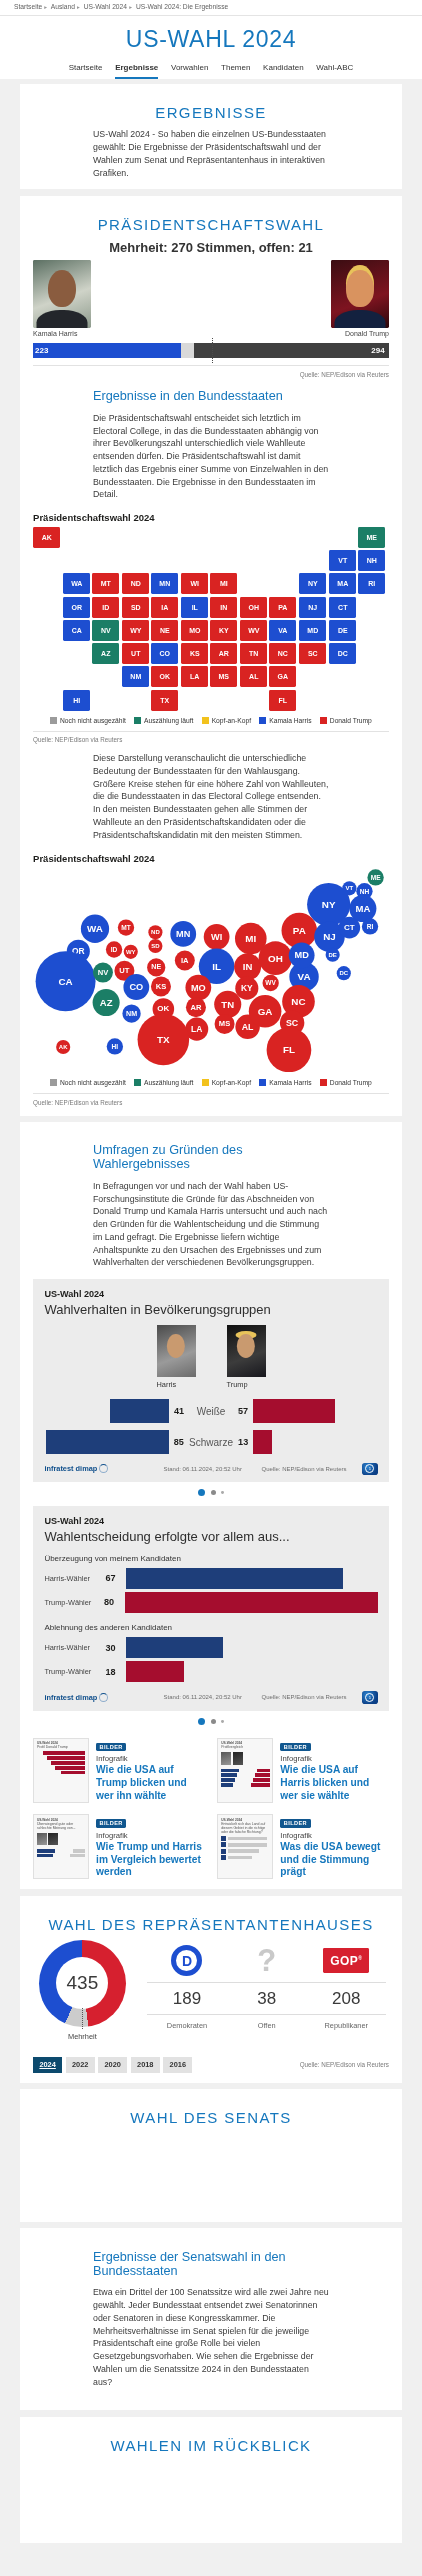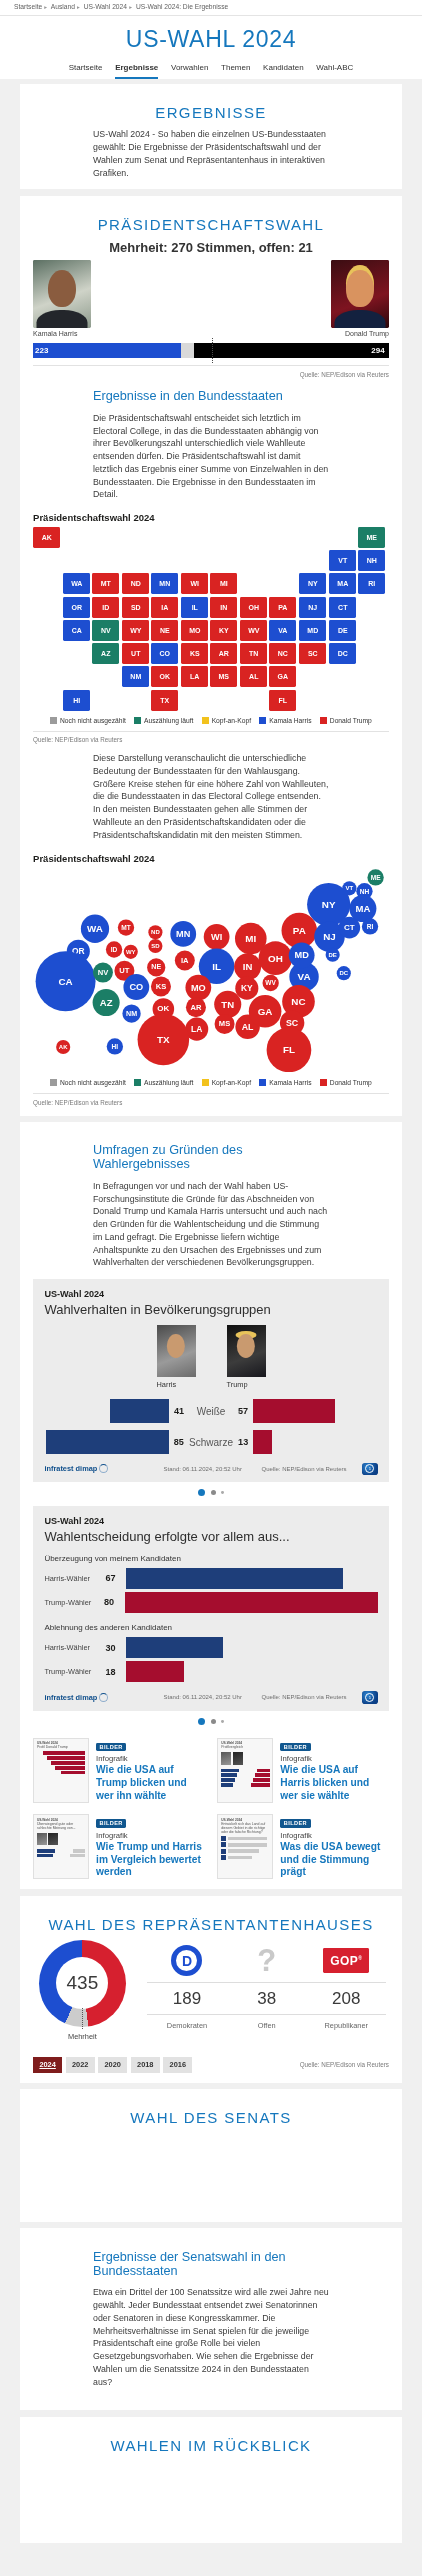--- a/index.html
+++ b/index.html
@@ -144,21 +144,21 @@
   .q-mark{font-size:31px;font-weight:bold;color:#c9c9c9;line-height:1;}
   .gop-logo{background:#d6202f;color:#fff;font-weight:bold;font-size:12px;letter-spacing:0.4px;
     padding:5.6px 7px;border-radius:1.4px;}
   .gop-logo sup{font-size:5px;}
   .stat-num{font-size:17px;color:#3a3a3a;border-top:0.7px solid #ddd;border-bottom:0.7px solid #ddd;
     padding:5.6px 0;margin-top:2.8px;}
   .stat-label{font-size:7.4px;color:#666;padding-top:5.6px;}
   .house-bottom{display:flex;align-items:center;margin-top:15.5px;}
   .years{display:flex;gap:3.5px;}
   .chip{font-size:7.4px;font-weight:bold;padding:3.5px 6.3px;background:#e2e2e2;color:#333;cursor:pointer;}
-  .chip.active{background:#7f1d1d;color:#fff;text-decoration:underline;}
+  .chip.active{background:#0c4a6e;color:#fff;text-decoration:underline;}
   .house-bottom .src{margin-left:auto;}
 </style>
 </head>
 <body>
 
 <div class="page">
 
 
   <nav class="breadcrumb">
     <a>Startseite</a><span class="crumb-sep">▸</span>
@@ -202,21 +202,21 @@
             <div class="head"></div>
             <div class="torso"></div>
           </div>
         <div class="cand-name">Donald Trump</div>
       </div>
     </div>
 
     <div class="ev-bar">
       <div class="ev-seg h" id="ev-harris" style="width: 41.4498%; background: rgb(29, 78, 208);">223</div>
       <div class="ev-seg" id="ev-open" style="width: 3.90335%; background: rgb(217, 217, 217);"></div>
-      <div class="ev-seg t" id="ev-trump" style="width: 54.6468%; background: #000000;">294</div>
+      <div class="ev-seg t" id="ev-trump" style="width: 54.6468%; background: #404040;">294</div>
       <div class="ev-marker" id="ev-marker" style="left: 50.1859%;"></div>
     </div>
     <hr class="hairline">
     <div class="src right">Quelle: NEP/Edison via Reuters</div>
 
     
     <div class="col">
       <h3 class="h-sub">Ergebnisse in den Bundesstaaten</h3>
       <p class="body-txt">Die Präsidentschaftswahl entscheidet sich letztlich im Electoral College, in das die Bundesstaaten abhängig von ihrer Bevölkerungszahl unterschiedlich viele Wahlleute entsenden dürfen. Die Präsidentschaftswahl ist damit letztlich das Ergebnis einer Summe von Einzelwahlen in den Bundesstaaten. Die Ergebnisse in den Bundesstaaten im Detail.</p>
     </div>

